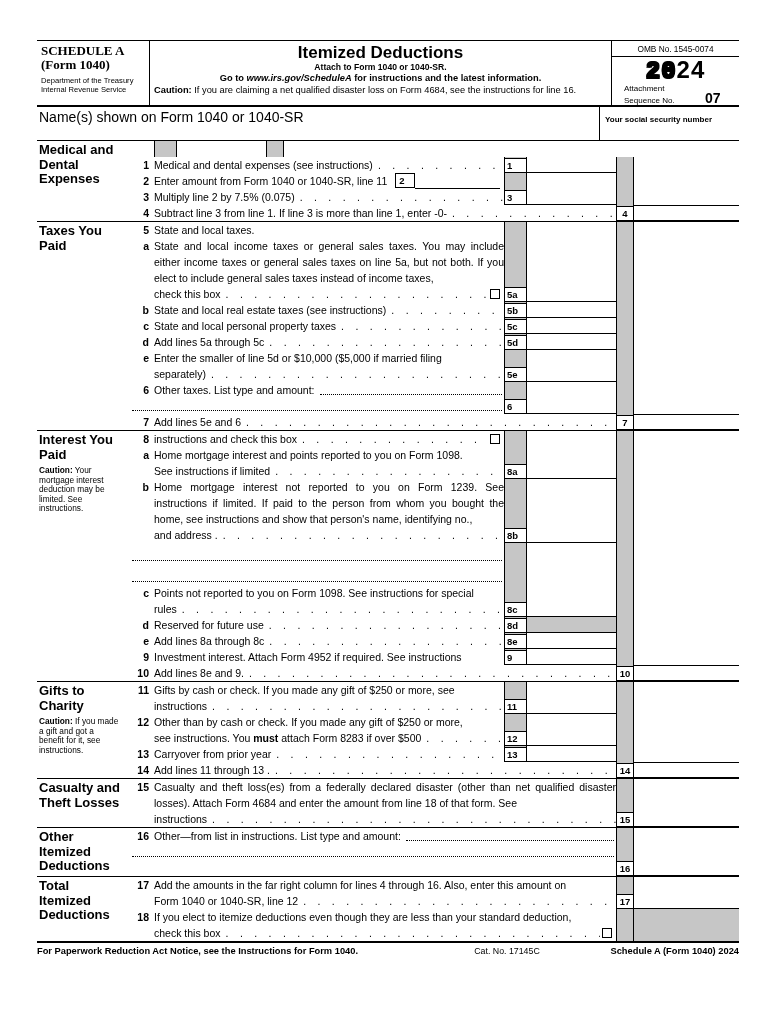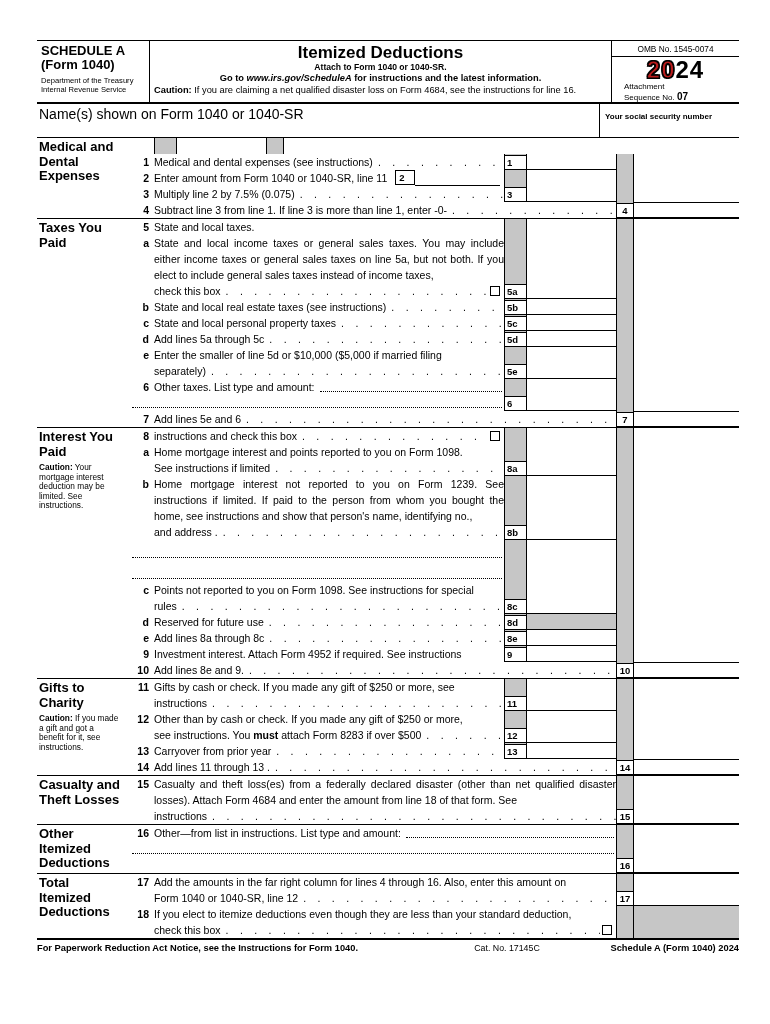--- a/index.html
+++ b/index.html
@@ -2,33 +2,33 @@
 <html style="--shade: #c6c6c6;"><head>
 <meta charset="utf-8">
 <style>
   * { margin:0; padding:0; box-sizing:border-box; }
   body { width:770px; height:1024px; background:#fff; font-family:"Liberation Sans", sans-serif; color:#000; position:relative; }
   #form { position:absolute; left:37px; top:40px; width:702px; }
 
   
   .hdr { display:flex; border-top:1px solid #000; border-bottom:2px solid #000; }
   .hdr-left { width:113px; border-right:1px solid #000; padding:3px 2px 2px 4px; }
-  .sched { font-size:13px; font-weight:bold; line-height:14px; }
+  .sched { font-size:13px; font-weight:bold; line-height:14px;font-family:Liberation Serif, serif; }
   .dept { font-size:7.6px; line-height:9px; margin-top:4px; }
   .hdr-center { flex:1; text-align:center; padding-top:2px; }
   .title { font-size:17px; font-weight:bold; line-height:19px; }
   .attach { font-size:8.6px; font-weight:bold; line-height:11px; }
   .goto { font-size:9.3px; font-weight:bold; line-height:11px; }
   .hcaution { font-size:9.3px; line-height:13px; text-align:left; padding-left:4px; border-top:0; }
   .hdr-right { width:128px; border-left:1px solid #000; text-align:center; }
   .omb { font-size:8.3px; padding:3px 0 2px 0; border-bottom:1px solid #000; }
   .year { font-size:24px; font-weight:bold; letter-spacing:1px; line-height:24px; padding-top:1px; }
-  .yr-o { color:#b91c1c; text-shadow:-1px -1px 0 #000,1px -1px 0 #000,-1px 1px 0 #000,1px 1px 0 #000; -webkit-text-stroke:1px #000; }
+  .yr-o { color:#000000; text-shadow:-1px -1px 0 #000,1px -1px 0 #000,-1px 1px 0 #000,1px 1px 0 #000;font-family:Liberation Mono, monospace; -webkit-text-stroke:1px #000; }
   .attseq { font-size:8px; text-align:left; padding-left:12px; line-height:9.5px; }
-  .seqno { font-size:10px; font-weight:bold; }
+  .seqno { font-size:14px; font-weight:bold;margin-left:28px; }
 
   
   .namerow { display:flex; height:33px; }
   .namecell { flex:1; font-size:14px; padding:2px 0 0 2px; }
   .ssncell { width:140px; border-left:1px solid #000; font-size:8px; font-weight:bold; padding:8px 0 0 5px; }
 
   
   .sec { display:flex; border-top:1.5px solid #000; }
   .slab { width:90px; padding:2px 6px 0 2px; }
   .slab-t { font-size:13px; font-weight:bold; line-height:14.5px; }

